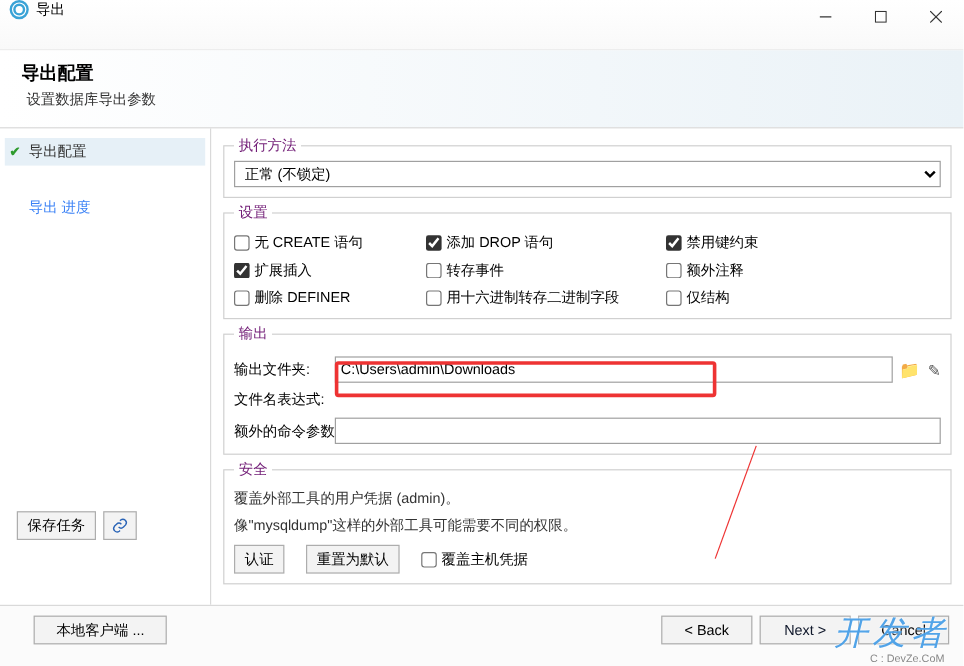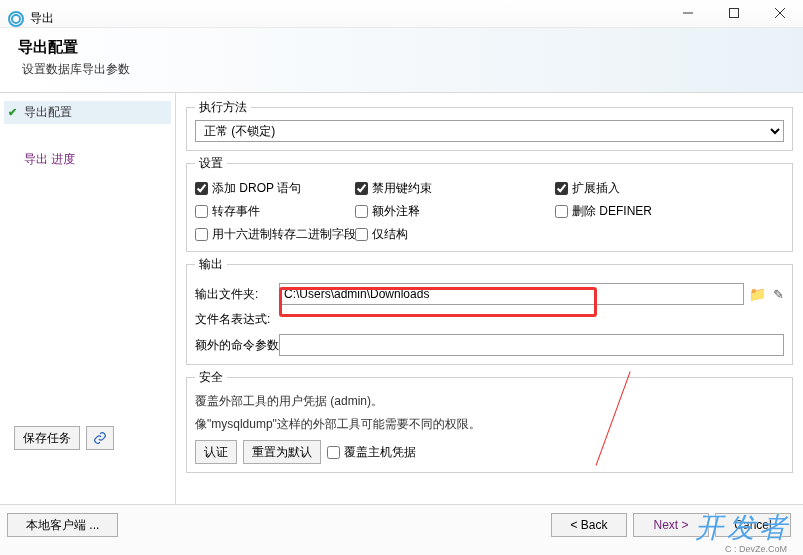--- a/index.html
+++ b/index.html
@@ -1,51 +1,51 @@
 <!DOCTYPE html>
 <html><head>
 <meta charset="utf-8">
 <style>
 * { box-sizing: border-box; margin: 0; padding: 0; font-family: "Microsoft YaHei", "Segoe UI", sans-serif; font-size: 12px; }
 body { background: #fff; width: 803px; height: 555px; overflow: hidden; display: flex; flex-direction: column; position: relative;}
-.titlebar { height: 28px; display: flex; align-items: flex-end; padding-left: 8px; border-bottom: 1px solid #e9e9e9; background: linear-gradient(#fff,#f9f9f9); }
+.titlebar { height: 42px; display: flex; align-items: flex-start; padding-left: 8px; border-bottom: 1px solid #e9e9e9; background: linear-gradient(#fff,#f9f9f9); }
 .titlebar .icon { width:16px; height:16px; border-radius:50%; border:2px solid #3aa3d6; position:relative; margin-right:6px; background:#fff;}
 .titlebar .icon::before { content:''; position:absolute; width:6px; height:6px; border:2px solid #3aa3d6; border-radius:50%; top:1px; left:1px;}
 .titlebar .winbtns { margin-left:auto; display:flex; }
 .titlebar .winbtn { width:46px; height:28px; display:flex; align-items:center; justify-content:center; color:#333;}
 .titlebar .winbtn svg { width:10px; height:10px; stroke:#333; stroke-width:1; fill:none; }
 .header { padding: 10px 18px 14px 18px; border-bottom: 1px solid #d9d9d9; background: linear-gradient(to right, #fff, #eaf2f7);}
 .header h1 { font-size: 15px; font-weight: bold; margin-bottom: 4px; }
 .header .sub { font-size: 12px; color:#333; padding-left: 4px;}
 .body { flex:1; display:flex; min-height:0;}
 .sidepane { width: 175px; padding: 8px 4px; }
 .step { display:flex; align-items:center; padding:3px 8px 3px 20px; margin-bottom:2px; color:#333; position:relative;}
 .step.done::before { content:'✔'; color:#2e9b2e; position:absolute; left:4px; font-size:11px; font-weight:bold;}
 .step.current { background:#e6f0f7; }
-.step.pending { color:#701a75;margin-top:24px; }
+.step.pending { color:#3b82f6;margin-top:24px; }
 .mainpane { flex:1; border-left:1px solid #d9d9d9; padding:6px 10px 6px 10px; overflow:hidden; display:flex; flex-direction:column; gap:4px;}
 fieldset { border:1px solid #d0d0d0; padding:4px 8px 8px 8px; }
-legend { padding: 0 4px; color:#000000;font-family:Liberation Mono, monospace; }
+legend { padding: 0 4px; color:#701a75;font-family:Liberation Mono, monospace; }
 select, input[type=text] { border:1px solid #a0a0a0; padding:2px 4px; font-size:12px; background:#fff; height:22px;}
 select { width:100%; }
 .cbgrid { display:grid; grid-template-columns: 160px 200px 1fr; row-gap:6px; padding-top:4px;}
 label.cb { display:flex; align-items:center; gap:4px; white-space:nowrap;}
 input[type=checkbox]{ width:13px; height:13px; accent-color:#333; margin:0;}
 .formrow { display:flex; align-items:center; gap:6px; margin-top:6px;}
 .formrow .lbl { width:78px; white-space:nowrap;}
 .formrow input[type=text]{ flex:1; }
 .highlightbox { position:absolute; border:3px solid #e33; border-radius:3px; pointer-events:none; z-index:50;}
 .iconbtn-folder { color:#e68a00; font-size:14px; cursor:pointer;}
 .iconbtn-edit { color:#555; font-size:13px; cursor:pointer;}
 .sec-text { color:#333; line-height:1.6; padding:2px 0;}
-.btnrow { display:flex; gap:6px; align-items:center; margin-top:4px;}
+.btnrow { display:flex; gap:18px; align-items:center; margin-top:4px;}
 button.btn { background:#f3f3f3; border:1px solid #adadad; padding:2px 18px; height:24px; min-width:76px; font-size:12px; cursor:pointer;}
 button.btn.small { min-width:0; padding:2px 8px;}
-button.btn:disabled { color:#701a75;}
-.footer { border-top:1px solid #d9d9d9; padding:8px 12px 18px 7px; display:flex; align-items:center; background:#fbfbfb;}
+button.btn:disabled { color:#0f172a;}
+.footer { border-top:1px solid #d9d9d9; padding:8px 12px 18px 28px; display:flex; align-items:center; background:#fbfbfb;}
 .footer .left { display:flex; gap:8px; align-items:center;}
 .footer .navbtns { margin-left:auto; display:flex; gap:6px;}
 button.iconbtn { width:28px; height:24px; border:1px solid #adadad; background:#f3f3f3; display:flex; align-items:center; justify-content:center; cursor:pointer;}
 .savebtn { position:absolute; left:14px; bottom:105px; }
 .watermark { position:absolute; right:12px; bottom:8px; font-size:28px; color:#4aa0e8; font-weight:normal; letter-spacing:4px; font-style:italic; opacity:0.95; z-index:90; text-shadow:0 0 2px #fff;}
 .watermark-sub { position:absolute; right:16px; bottom:1px; font-size:9px; color:#888; z-index:90;}
 .redline { position:absolute; width:120px; height:1px; background:#e33; transform-origin:left center; z-index:60; pointer-events:none;}
 </style>
 </head>
 <body>
@@ -93,20 +93,24 @@
     <fieldset>
       <legend>执行方法</legend>
       <select>
         <option>正常 (不锁定)</option>
       </select>
     </fieldset>
 
     <fieldset>
       <legend>设置</legend>
       <div class="cbgrid" id="cbgrid">
+          <label class="cb">
+            <input type="checkbox" style="">
+            <span>无 CREATE 语句</span>
+          </label>
           <label class="cb">
             <input type="checkbox" checked="" style="">
             <span>添加 DROP 语句</span>
           </label>
           <label class="cb">
             <input type="checkbox" checked="" style="">
             <span>禁用键约束</span>
           </label>
           <label class="cb">
             <input type="checkbox" checked="" style="">

